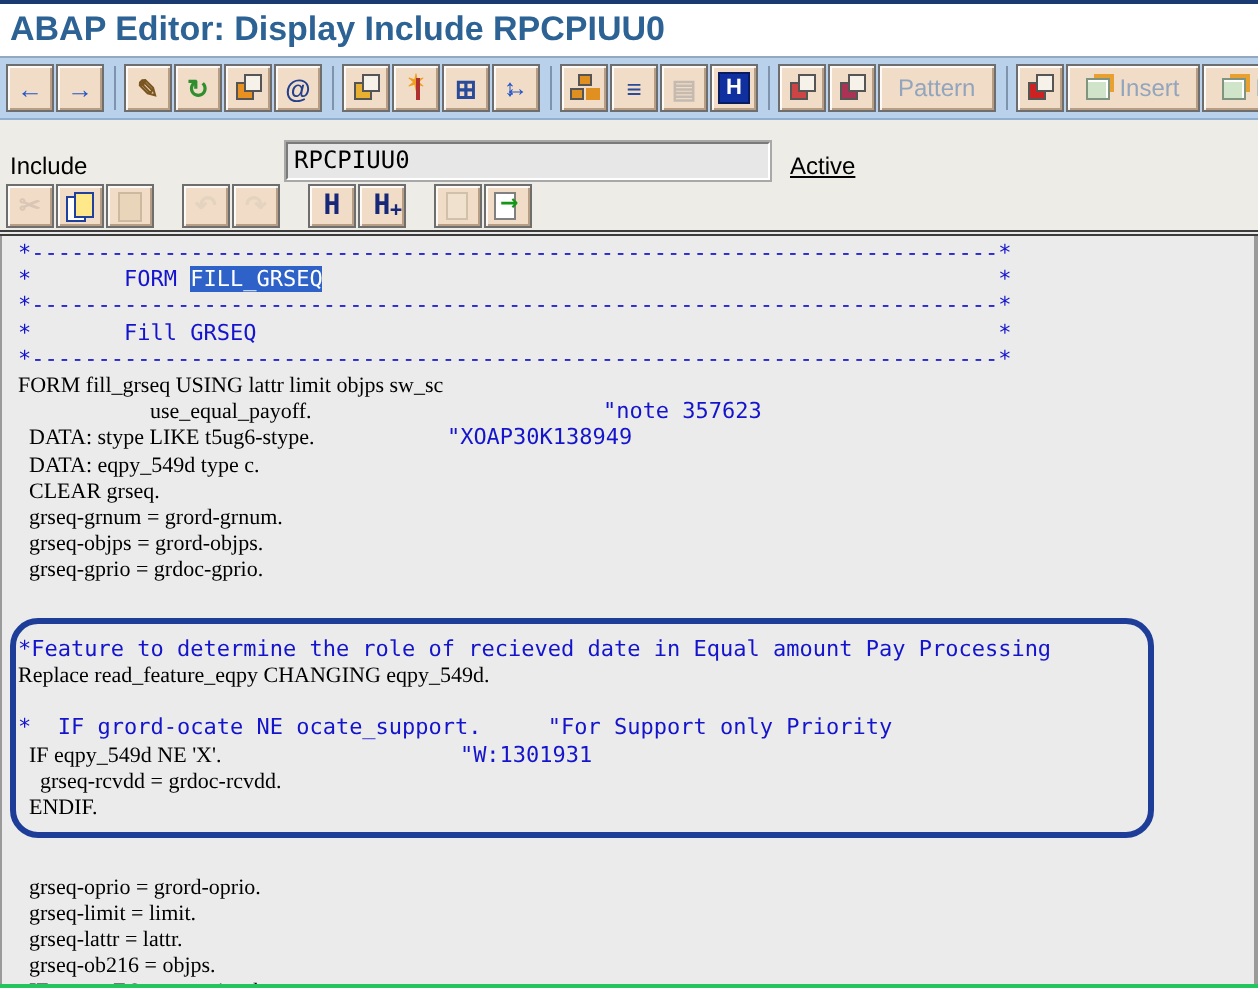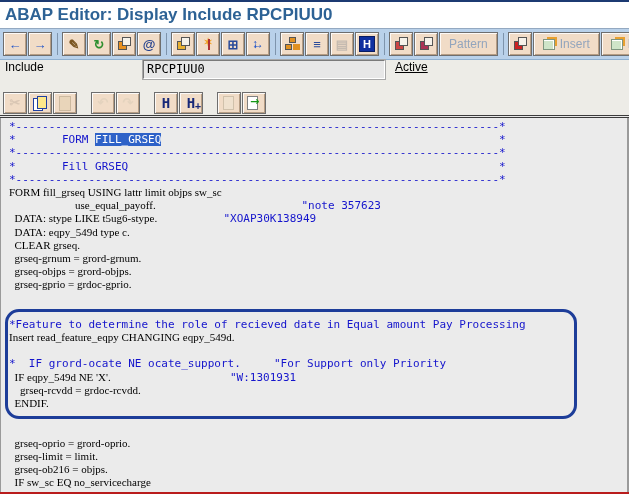--- a/index.html
+++ b/index.html
@@ -1,16 +1,16 @@
 <!DOCTYPE html>
 <html style="--title_text: #2d6295; --toolbar_bg: #b9d1ea; --button_face: #f1dcc7; --bar_bg: #edece7; --code_bg: #ebebeb; --comment_blue: #1414cc; --selection_bg: #2e62c8; --selection_text: #ffffff; --annotation_border: #1d3d99; --disabled_text: #93a5bd;"><head>
 <meta charset="utf-8">
 <style>
   html,body{margin:0;padding:0;background:#d8d8d8;}
-  #screen{position:relative;width:629px;height:494px;overflow:hidden;background:#b91c1c;
+  #screen{position:relative;width:629px;height:494px;overflow:hidden;background:#22c55e;
           font-family:"Liberation Sans",sans-serif;}
   
   .titlebar{height:26px;border-top:2px solid #1c3a72;border-bottom:1px solid #94a9c1;
             background:#ffffff;display:flex;align-items:center;padding-left:5px;}
   .titlebar h1{margin:0;font-size:17px;font-weight:bold;color:var(--title_text);
                font-family:"Liberation Sans",sans-serif;letter-spacing:0;}
   
   .maintb{height:30px;background:var(--toolbar_bg);display:flex;align-items:center;
           padding-left:3px;border-bottom:1px solid #8fb0d0;overflow:hidden;white-space:nowrap;}
   .edittb{height:25px;background:var(--bar_bg);display:flex;align-items:center;
@@ -53,21 +53,21 @@
         background:#ffe88a;border:1px solid #2040a0;}
   .sh-clipboard::before{content:"";position:absolute;left:1px;top:0;width:10px;height:13px;
         background:#e2cfae;border:1px solid #a89878;}
   .sh-docarrow::before{content:"";position:absolute;left:1px;top:0;width:9px;height:12px;
         background:#efe6d6;border:1px solid #b0a890;}
   .sh-docgreen::before{content:"";position:absolute;left:0;top:0;width:9px;height:12px;
         background:#fff;border:1px solid #808080;}
   .sh-docgreen::after{content:"→";position:absolute;left:3px;top:0px;color:#169616;
         font:bold 11px/12px "DejaVu Sans",sans-serif;}
   
-  .incrow{height:30px;background:var(--bar_bg);display:flex;align-items:flex-start;padding-left:5px;
+  .incrow{height:30px;background:var(--bar_bg);display:flex;align-items:flex-end;padding-left:5px;
           font-size:12px;color:#000;}
   .inclabel{width:90px;}
   .incinput{width:234px;height:17px;background:#e7e7e7;border:1px solid;
             border-color:#7a7a7a #ffffff #ffffff #7a7a7a;outline:1px solid #a8a8a8;
             font:12px/17px "DejaVu Sans Mono",monospace;color:#000;padding:0 3px;margin-left:48px;}
   .incstatus{margin-left:10px;text-decoration:underline;}
   
   .codesep{height:1px;background:#3c3c3c;}
   .codesep2{height:1px;background:#e8e8e8;border-bottom:1px solid #3c3c3c;}
   .code{position:relative;height:372px;background:var(--code_bg);overflow:hidden;
@@ -210,29 +210,30 @@
         <div class="cl"><span class="s-k">                        use_equal_payoff.</span><span class="s-c">                      "note 357623</span></div>
         <div class="cl"><span class="s-k">  DATA: stype LIKE t5ug6-stype.</span><span class="s-c">          "XOAP30K138949</span></div>
         <div class="cl"><span class="s-k">  DATA: eqpy_549d type c.</span></div>
         <div class="cl"><span class="s-k">  CLEAR grseq.</span></div>
         <div class="cl"><span class="s-k">  grseq-grnum = grord-grnum.</span></div>
         <div class="cl"><span class="s-k">  grseq-objps = grord-objps.</span></div>
         <div class="cl"><span class="s-k">  grseq-gprio = grdoc-gprio.</span></div>
         <div class="cl">&nbsp;</div>
         <div class="cl">&nbsp;</div>
         <div class="cl"><span class="s-c">*Feature to determine the role of recieved date in Equal amount Pay Processing</span></div>
-        <div class="cl"><span class="s-k">Insert read_feature_eqpy CHANGING eqpy_549d.</span></div>
+        <div class="cl"><span class="s-k">Replace read_feature_eqpy CHANGING eqpy_549d.</span></div>
         <div class="cl">&nbsp;</div>
         <div class="cl"><span class="s-c">*  IF grord-ocate NE ocate_support.     "For Support only Priority</span></div>
         <div class="cl"><span class="s-k">  IF eqpy_549d NE 'X'.</span><span class="s-c">                  "W:1301931</span></div>
         <div class="cl"><span class="s-k">    grseq-rcvdd = grdoc-rcvdd.</span></div>
         <div class="cl"><span class="s-k">  ENDIF.</span></div>
         <div class="cl">&nbsp;</div>
         <div class="cl">&nbsp;</div>
         <div class="cl"><span class="s-k">  grseq-oprio = grord-oprio.</span></div>
         <div class="cl"><span class="s-k">  grseq-limit = limit.</span></div>
+        <div class="cl"><span class="s-k">  grseq-lattr = lattr.</span></div>
         <div class="cl"><span class="s-k">  grseq-ob216 = objps.</span></div>
         <div class="cl"><span class="s-k">  IF sw_sc EQ no_servicecharge</span></div>
       </div>
     <div class="annot"></div>
   </div>
 
 </div>
 
 </body></html>

